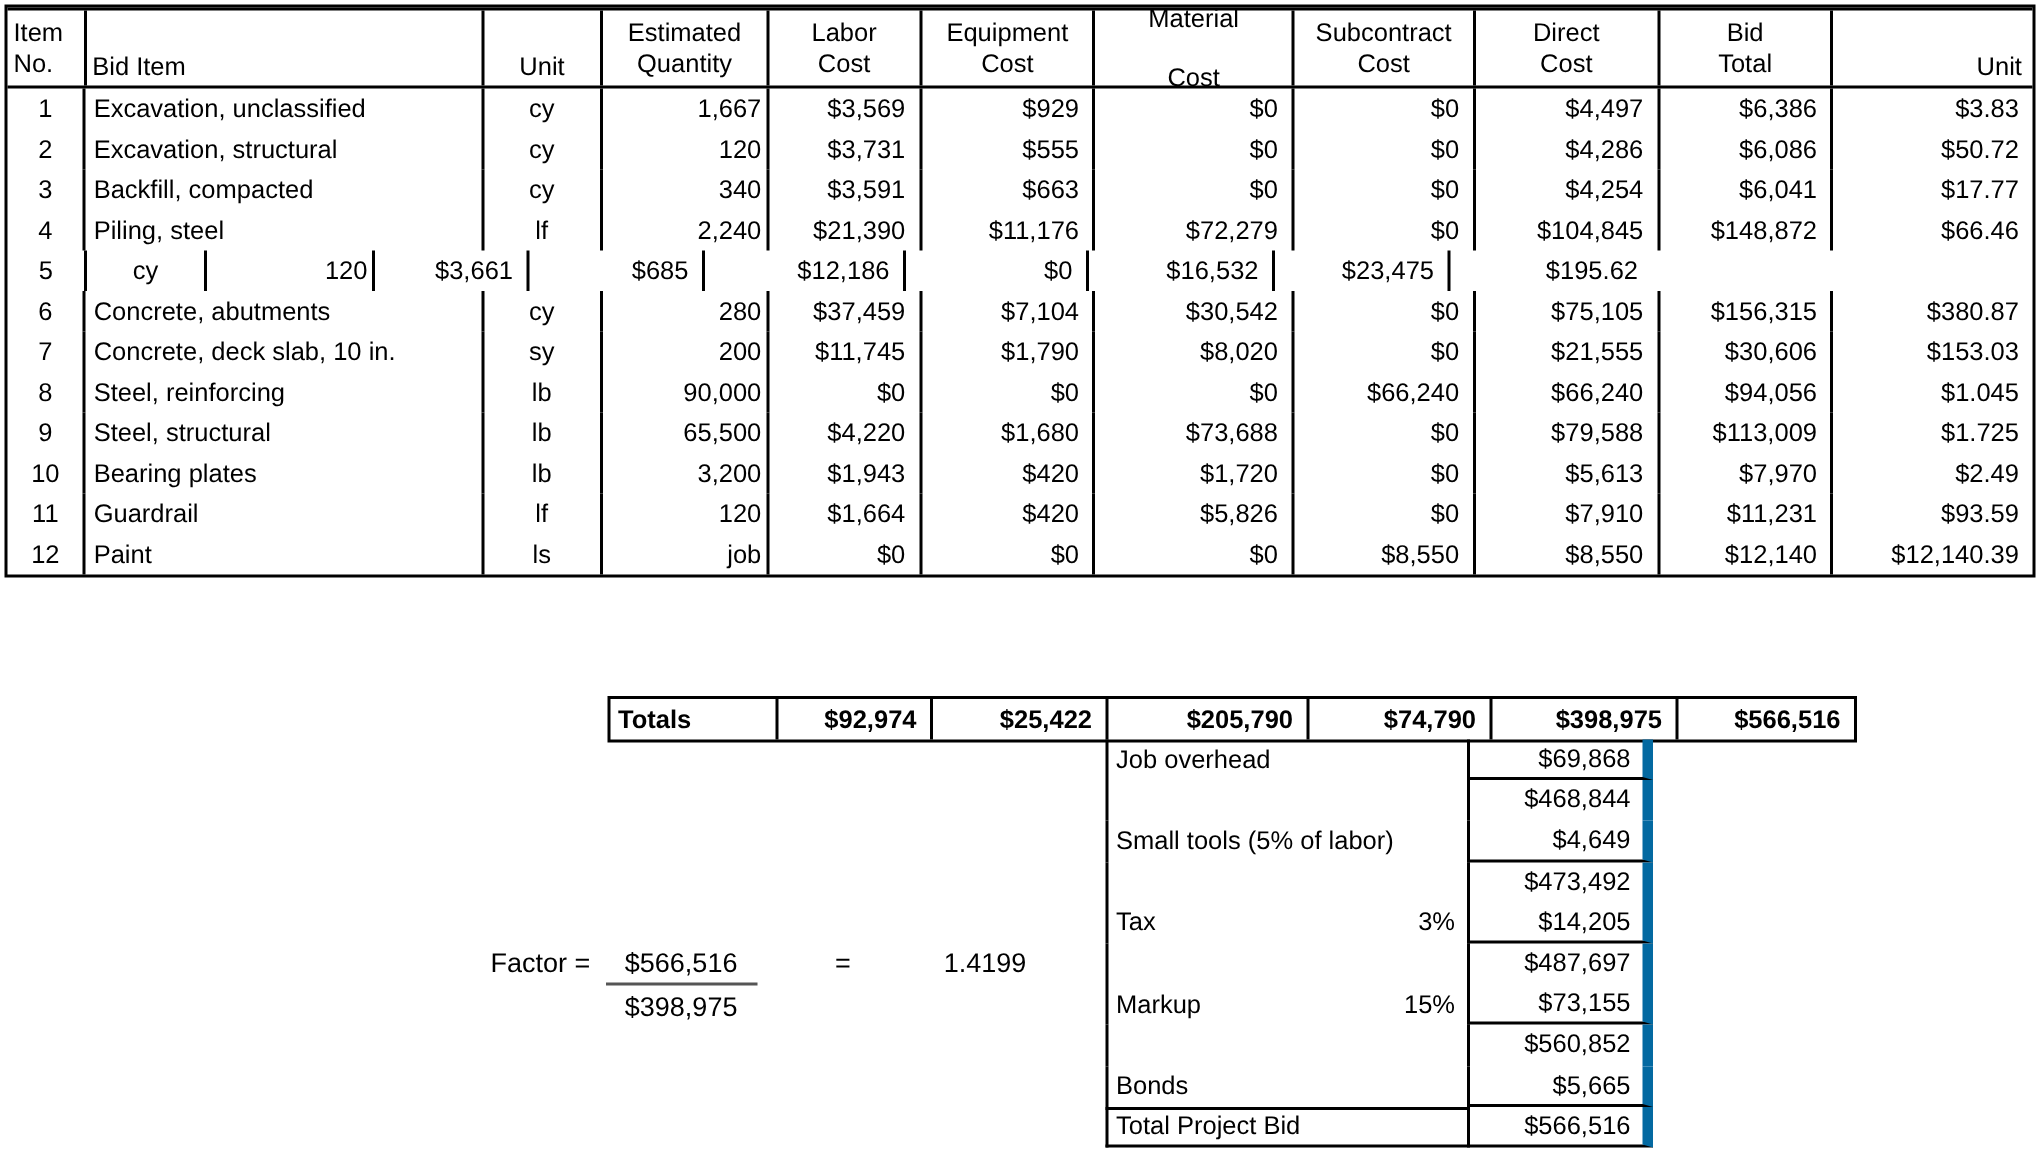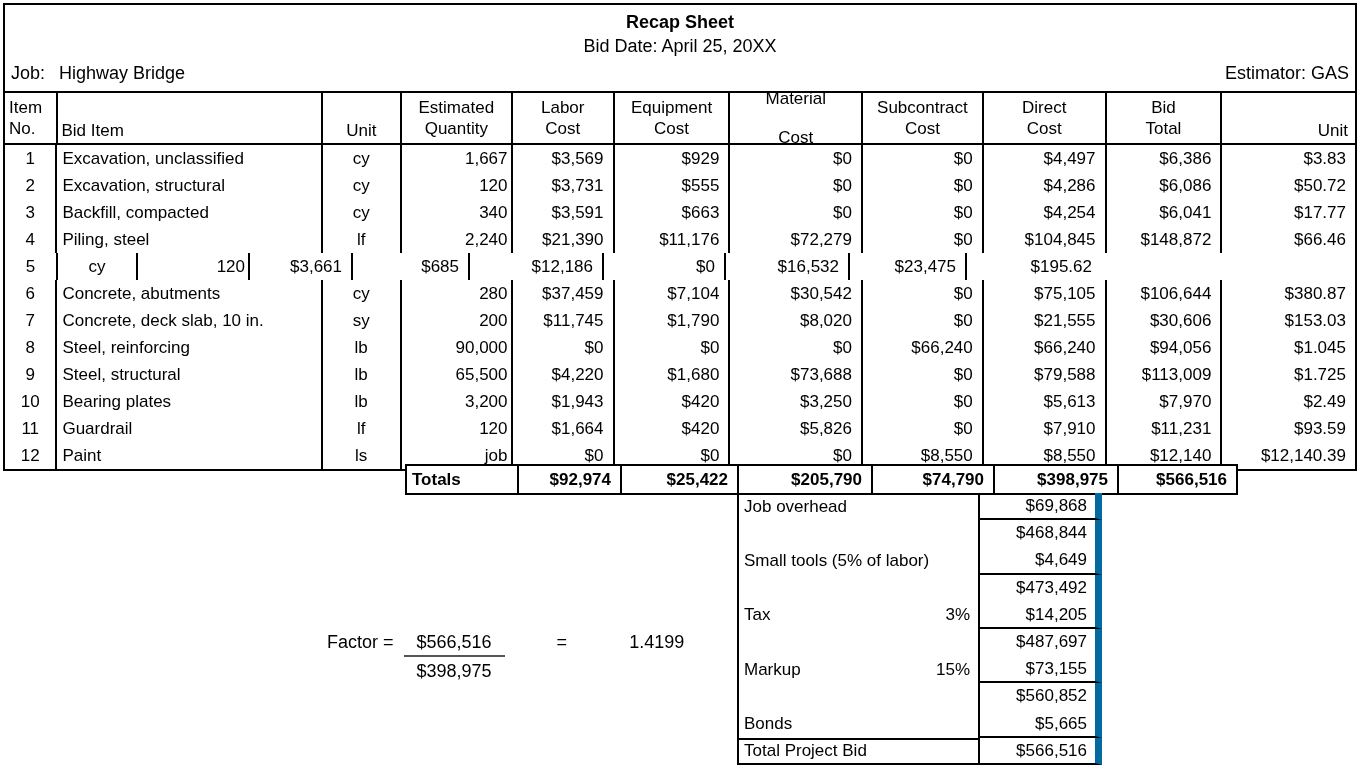--- a/index.html
+++ b/index.html
@@ -88,30 +88,20 @@
   .factor-eq { margin-left:52px; }
   .factor-result { margin-left:62px; }
 </style>
 </head>
 <body>
 
 <div class="page">
 
   <div class="sheet">
 
-    <div class="title-area">
-      <div class="sheet-title">Recap Sheet</div>
-      <div class="sheet-date">Bid Date: April 25, 20XX</div>
-      <div class="job-row">
-        <div class="job-left">
-          <span>Job:</span><span class="job-name">Highway Bridge</span>
-        </div>
-        <div>Estimator: GAS</div>
-      </div>
-    </div>
 
     <div class="header-row">
       <div class="hc w0 h-left">
           <span>Item</span>
           <span>No.</span>
         </div>
       <div class="hc w1 h-left h-bottom">
           <span>Bid Item</span>
         </div>
       <div class="hc w2 h-bottom">
@@ -224,21 +214,21 @@
         <div class="tr">
           <div class="td w0 a-c">6</div>
           <div class="td w1 a-l">Concrete, abutments</div>
           <div class="td w2 a-c">cy</div>
           <div class="td w3 a-r">280</div>
           <div class="td w4 a-rm">$37,459</div>
           <div class="td w5 a-rm">$7,104</div>
           <div class="td w6 a-rm">$30,542</div>
           <div class="td w7 a-rm">$0</div>
           <div class="td w8 a-rm">$75,105</div>
-          <div class="td w9 a-rm">$106,644</div>
+          <div class="td w9 a-rm">$156,315</div>
           <div class="td w10 last a-rm">$380.87</div>
         </div>
 
         <div class="tr">
           <div class="td w0 a-c">7</div>
           <div class="td w1 a-l">Concrete, deck slab, 10 in.</div>
           <div class="td w2 a-c">sy</div>
           <div class="td w3 a-r">200</div>
           <div class="td w4 a-rm">$11,745</div>
           <div class="td w5 a-rm">$1,790</div>
@@ -277,21 +267,21 @@
           <div class="td w10 last a-rm">$1.725</div>
         </div>
 
         <div class="tr">
           <div class="td w0 a-c">10</div>
           <div class="td w1 a-l">Bearing plates</div>
           <div class="td w2 a-c">lb</div>
           <div class="td w3 a-r">3,200</div>
           <div class="td w4 a-rm">$1,943</div>
           <div class="td w5 a-rm">$420</div>
-          <div class="td w6 a-rm">$3,250</div>
+          <div class="td w6 a-rm">$1,720</div>
           <div class="td w7 a-rm">$0</div>
           <div class="td w8 a-rm">$5,613</div>
           <div class="td w9 a-rm">$7,970</div>
           <div class="td w10 last a-rm">$2.49</div>
         </div>
 
         <div class="tr">
           <div class="td w0 a-c">11</div>
           <div class="td w1 a-l">Guardrail</div>
           <div class="td w2 a-c">lf</div>

